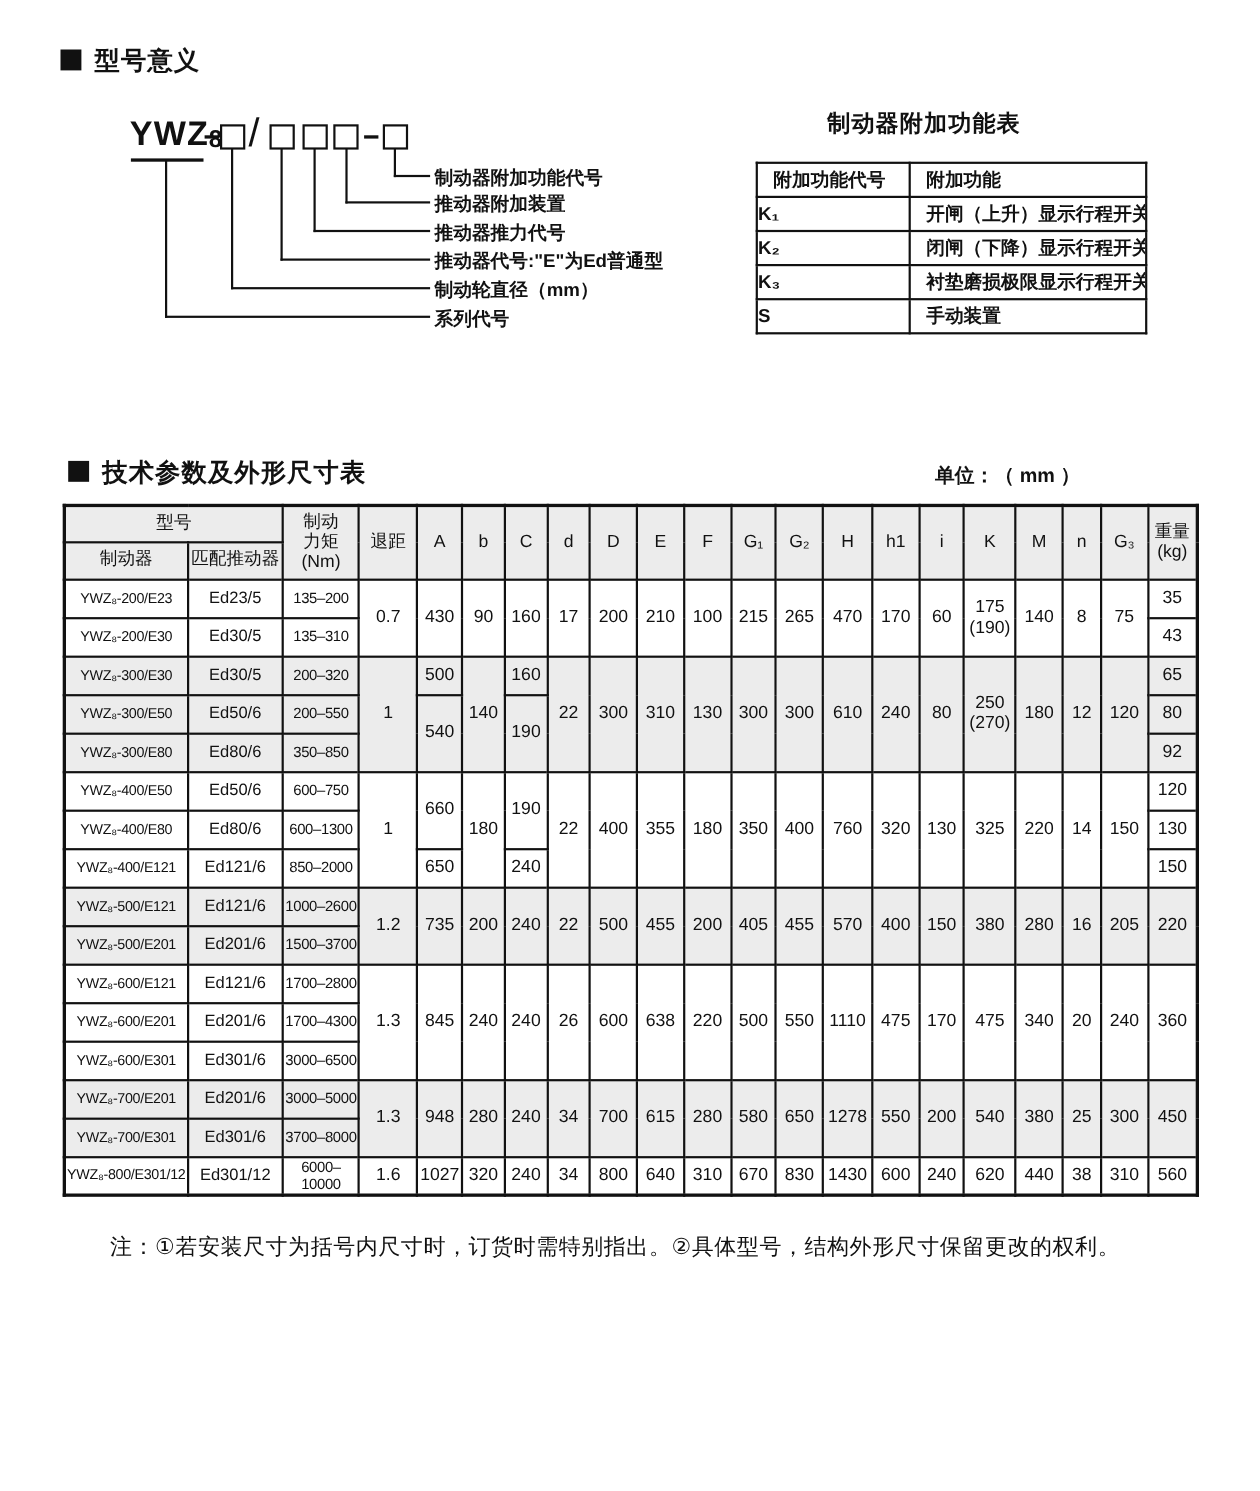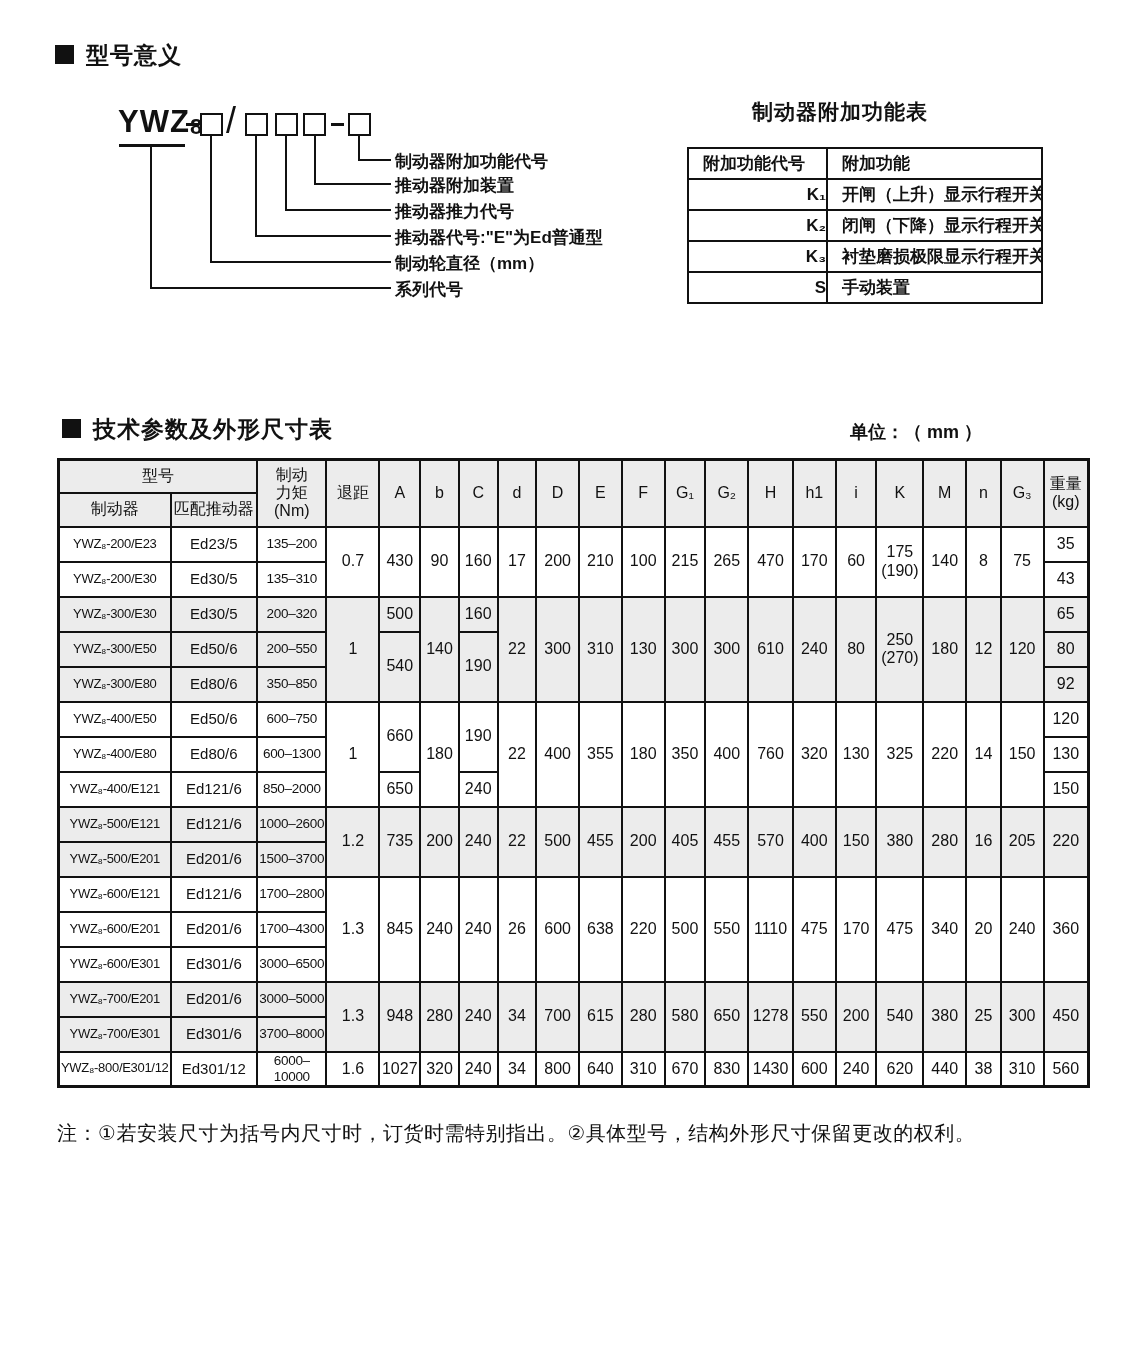--- a/index.html
+++ b/index.html
@@ -19,40 +19,40 @@
   .mdash{width:13px;height:3px;background:#111;}
   .mslash{font-size:36px;font-weight:500;line-height:1;}
   .underline{height:3px;background:#111;}
   .conn{border-left:2px solid #111;border-bottom:2px solid #111;box-sizing:border-box;}
   .dlabel{left:395px;font-size:17px;font-weight:600;white-space:nowrap;}
   
   .ftable-title{font-size:21px;font-weight:bold;text-align:center;letter-spacing:1px;}
   table.ftable{border-collapse:collapse;table-layout:fixed;width:354px;margin-left:24px;}
   table.ftable td{border:2px solid #111;height:29px;font-size:17px;font-weight:600;
     padding:0 0 0 14px;text-align:left;white-space:nowrap;overflow:hidden;}
-  table.ftable td.code{text-align:right;padding:0;font-weight:600;}
+  table.ftable td.code{text-align:left;padding:0;font-weight:600;}
   
   .unit{font-size:18px;font-weight:600;}
   
   table.spec{border-collapse:collapse;table-layout:fixed;width:1033px;border:3px solid #111;}
   table.spec th,table.spec td{
     border:2px solid #111;text-align:center;vertical-align:middle;
     padding:0;font-size:16px;font-weight:400;white-space:pre-line;line-height:1.15;
     overflow:hidden;
   }
   table.spec thead th{background:#ececec;}
   table.spec thead tr:nth-child(1){height:33px;}
   table.spec thead tr:nth-child(2){height:34px;}
   table.spec tbody tr{height:35px;background:#ffffff;}
   table.spec tbody tr.shade td{background:#ececec;}
   table.spec tbody td:nth-child(1){font-size:13px;letter-spacing:-0.3px;}
   table.spec tbody td:nth-child(2){font-size:15px;}
   table.spec tbody td:nth-child(3){font-size:13.5px;letter-spacing:-0.3px;}
   
-  .note{font-size:20px;font-weight:500;letter-spacing:0.5px;white-space:nowrap;}
+  .note{font-size:20px;font-weight:500;letter-spacing:0.5px;white-space:nowrap;margin-left:43px;}
 </style>
 </head>
 <body>
 
 <div class="abs sec-title" style="left:55px;top:40px;">
   <span class="sq"></span><span>型号意义</span>
 </div>
 
 <div class="abs" style="left:0;top:0;width:956px;height:320px;">
   <div class="abs ywz" style="left:118px;top:104px;"><span>YWZ</span><span class="sub8">8</span></div>

